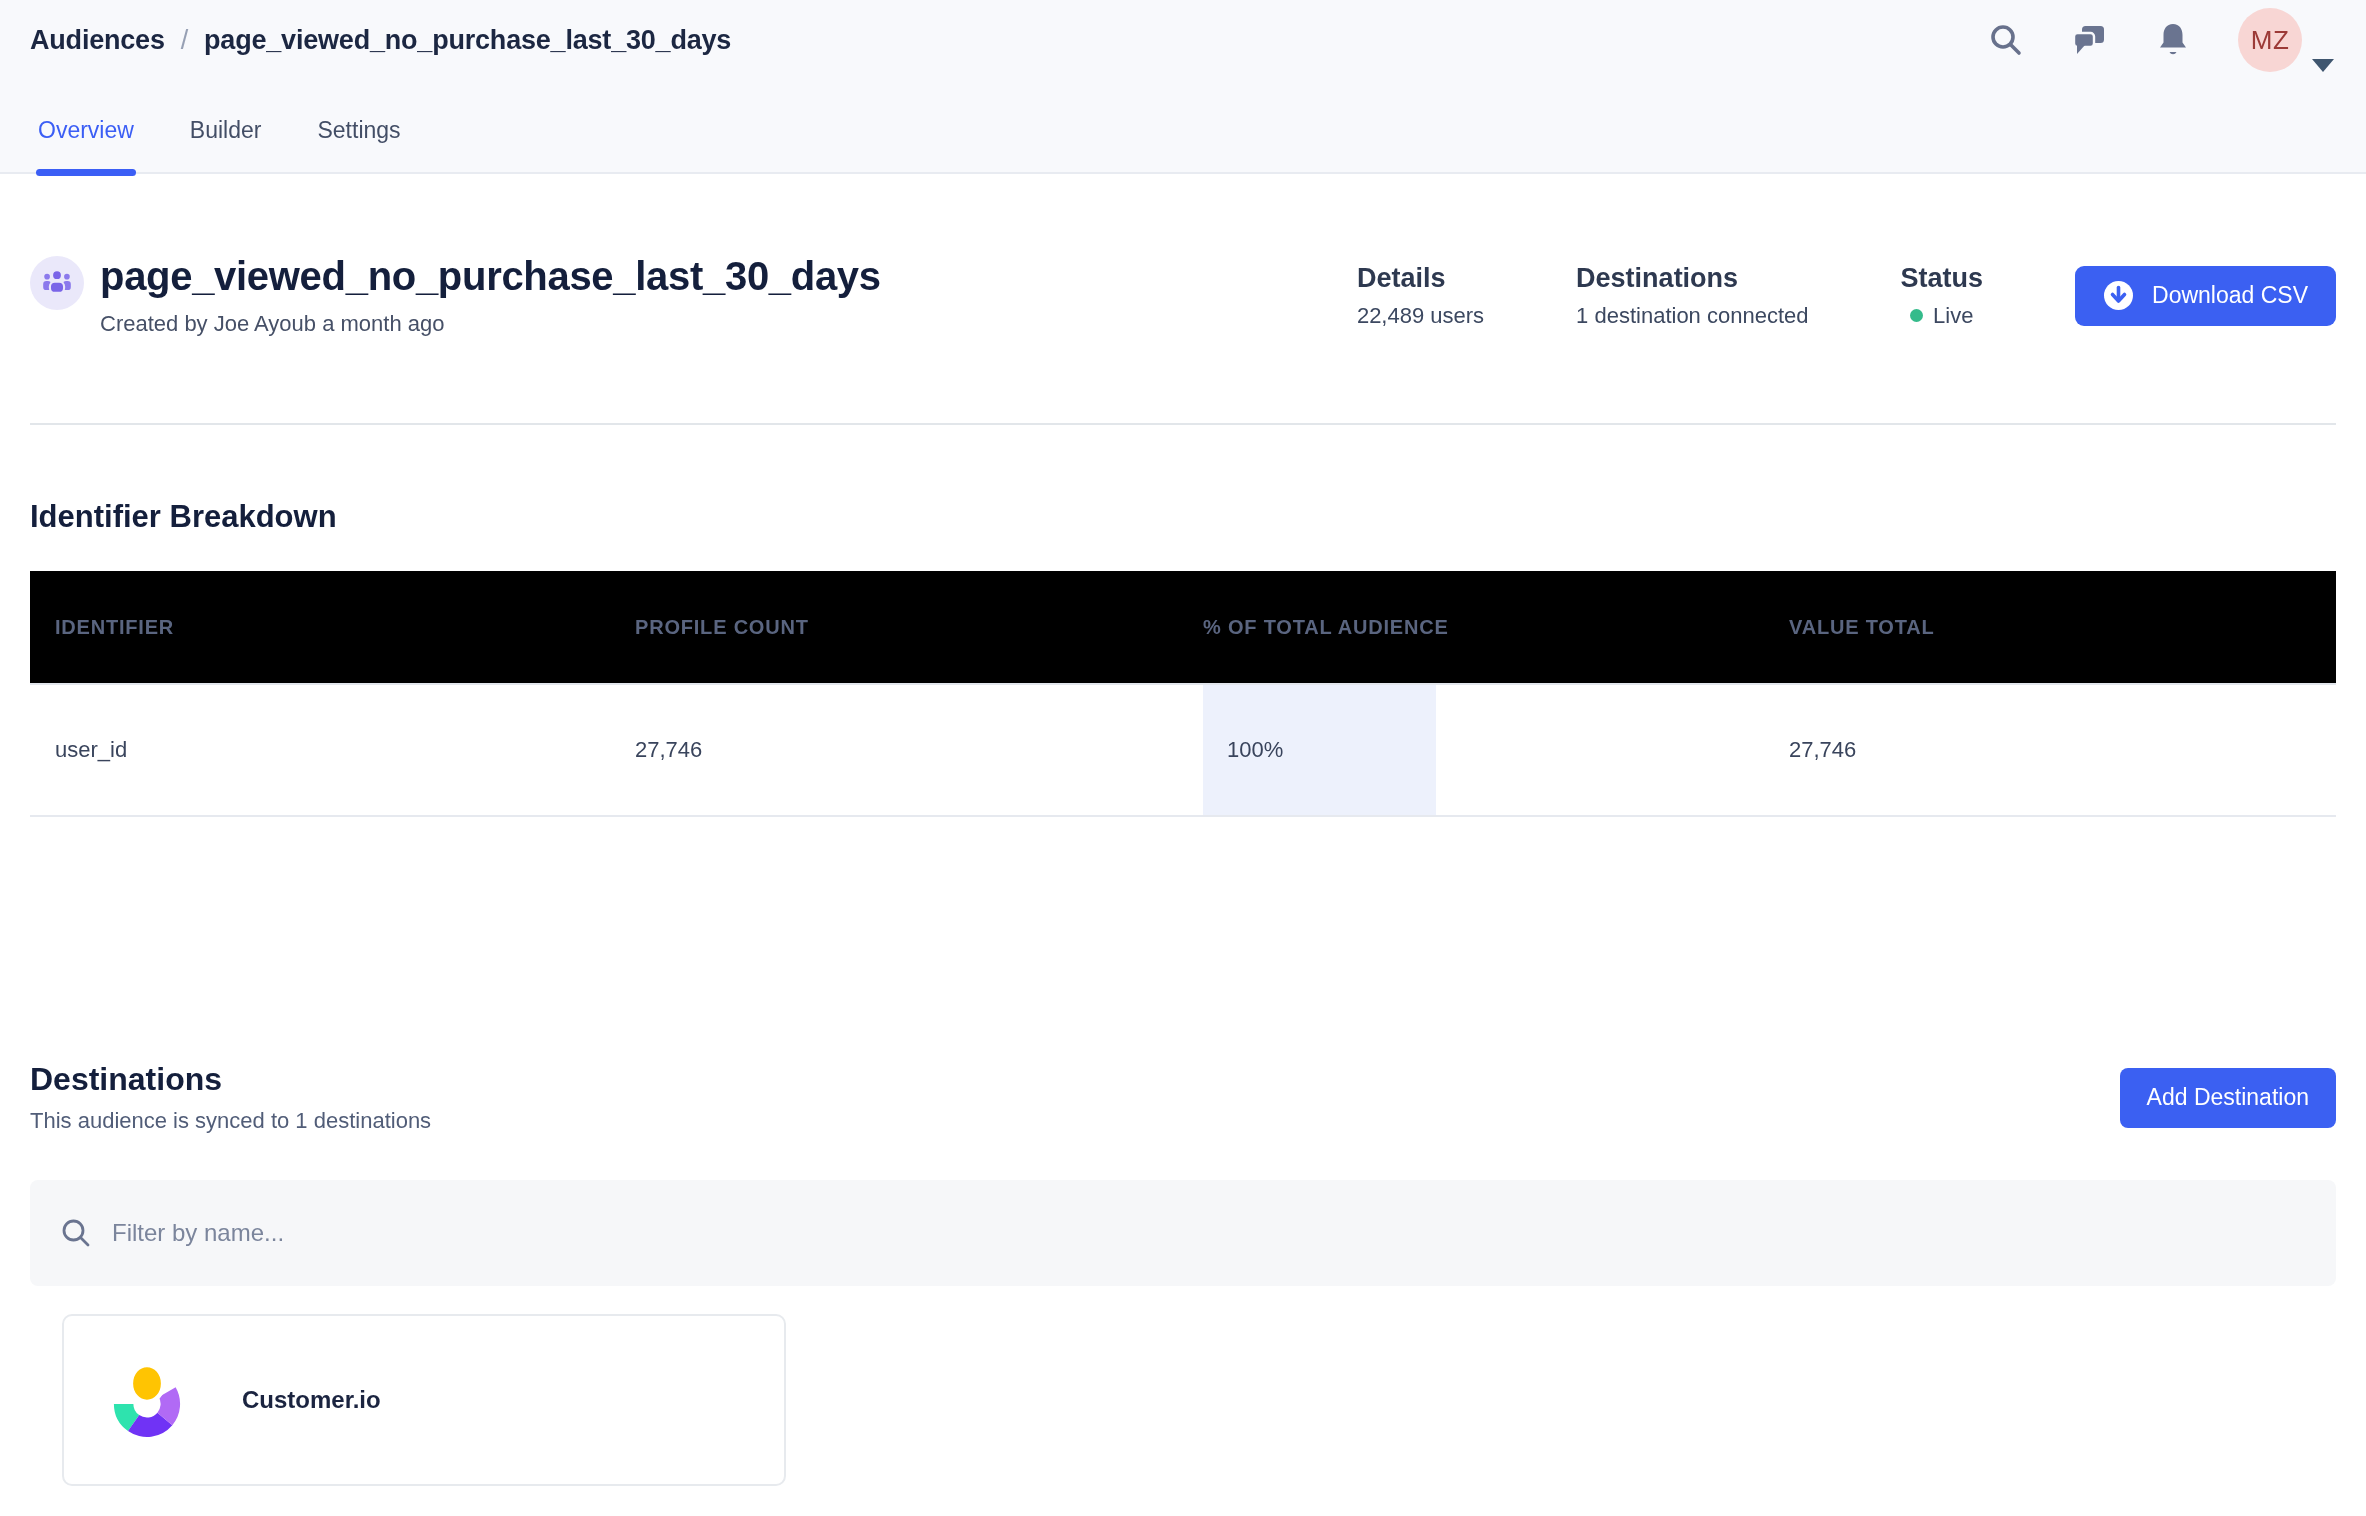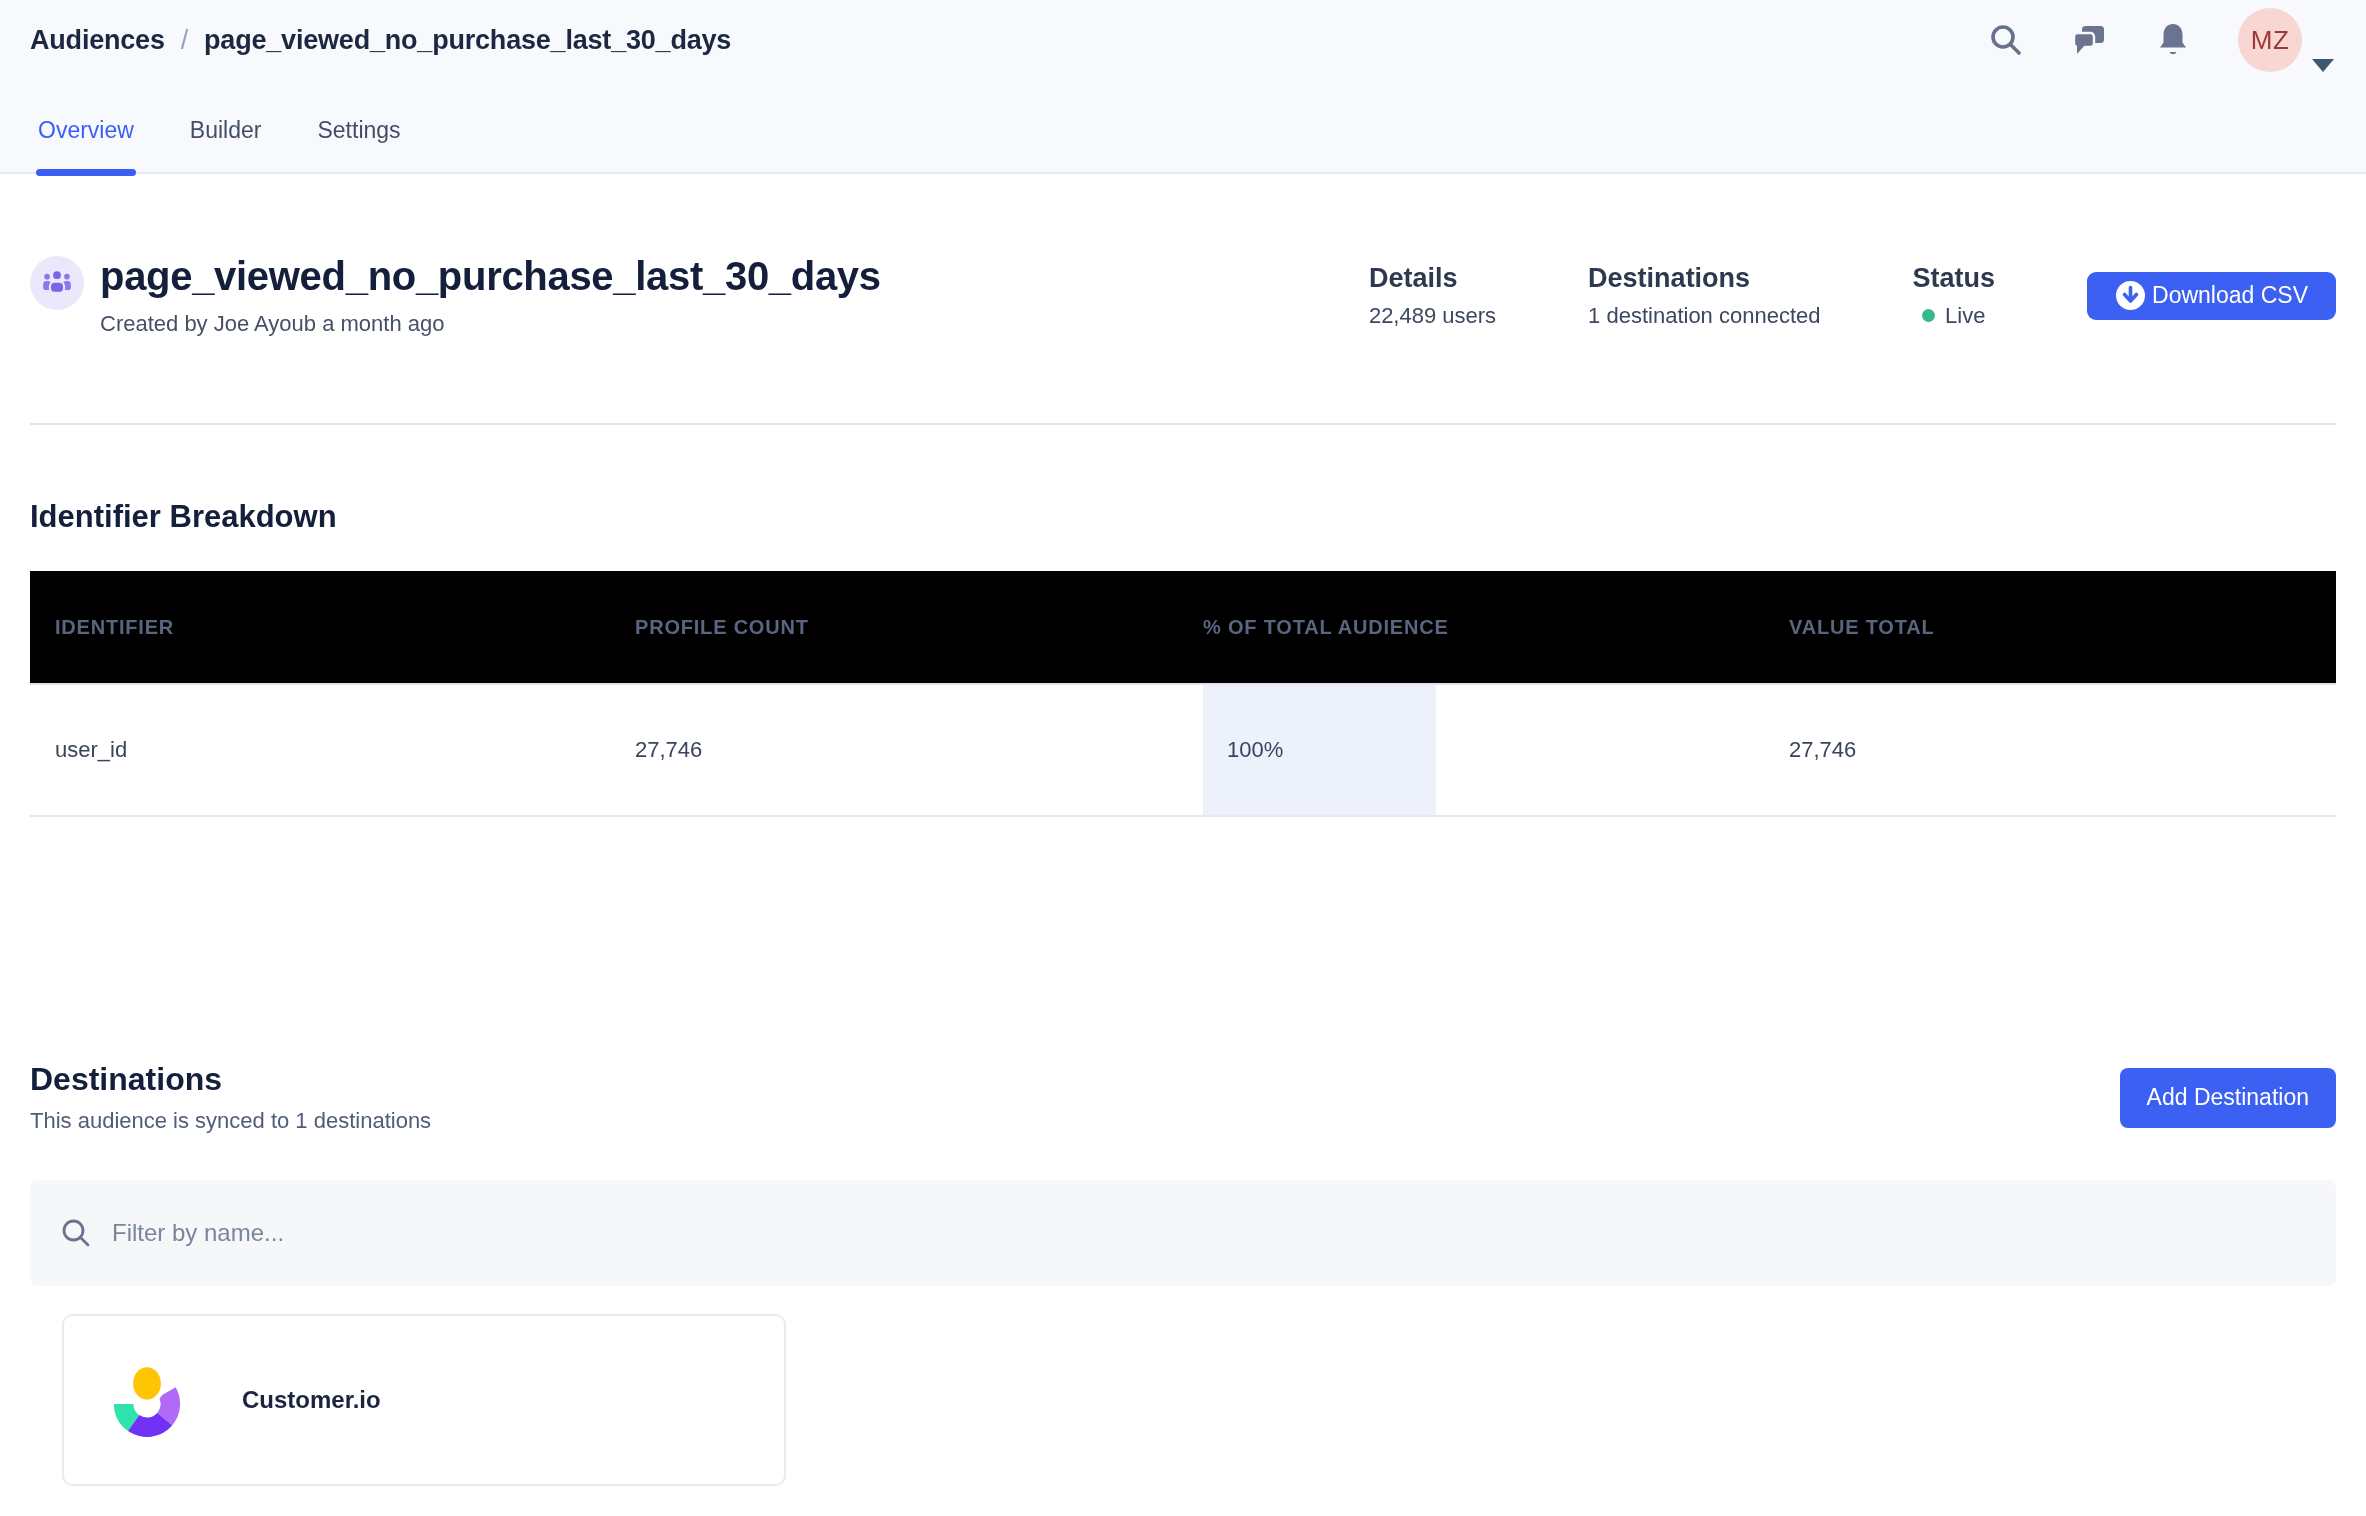--- a/index.html
+++ b/index.html
@@ -37,22 +37,22 @@
   .ah-title { font-size:40px; font-weight:700; color:#141f3c; letter-spacing:-0.3px; }
   .ah-sub { font-size:22px; color:#465067; margin-top:12px; }
   .ah-right { display:flex; align-items:center; gap:92px; }
   .stat { }
   .stat-label { font-size:27px; font-weight:700; color:#2e3950; }
   .stat-value { font-size:22px; color:#3c4860; margin-top:9px; display:flex;
     align-items:center; justify-content:center; gap:10px; }
   .dot { width:13px; height:13px; border-radius:50%; background:#35bb8b; display:inline-block; }
 
   .btn-primary { background:#3b60f2; color:#ffffff; border:none; border-radius:9px;
-    height:48px; font-size:23px; font-weight:500; font-family:inherit;
-    display:flex; align-items:center; gap:6px; padding:16px 28px; cursor:pointer; }
+    height:60px; font-size:23px; font-weight:500; font-family:inherit;
+    display:flex; align-items:center; gap:18px; padding:16px 28px; cursor:pointer; }
 
   
   .section { margin:0 30px; }
   .section-title { font-size:31px; font-weight:700; color:#141f3c; }
   .ib { margin-top:74px; }
   .ib .section-title { margin-bottom:36px; }
   .grid-head, .grid-row { display:grid; grid-template-columns:580px 568px 586px 1fr; }
   .grid-head { background:#000000; height:114px; border-bottom:2px solid #e2e6ec; }
   .grid-head .cell { display:flex; align-items:center; padding-left:25px;
     font-size:20px; font-weight:700; letter-spacing:0.8px; color:#5a6580; }

